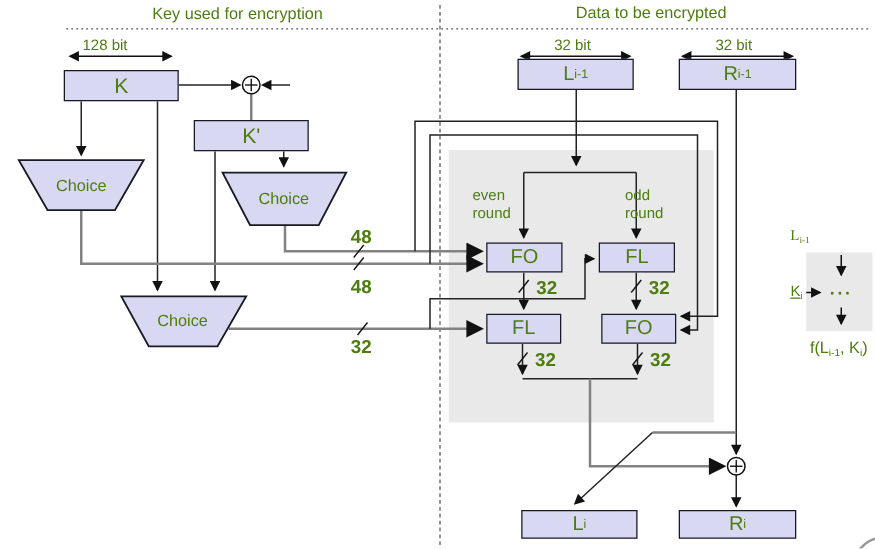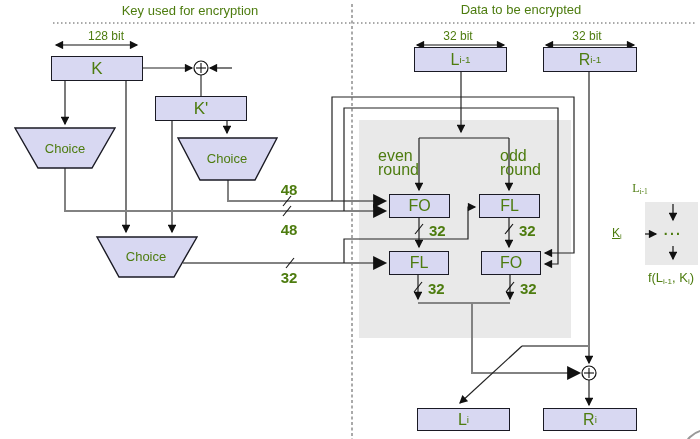--- a/index.html
+++ b/index.html
@@ -5,26 +5,26 @@
   html,body{margin:0;padding:0;background:#fff;}
   #stage{position:relative;width:700px;height:439px;background:#ffffff;overflow:hidden;
          font-family:"Liberation Sans",sans-serif;color:#4d7c0f;}
   .grayarea{position:absolute;background:#e9e9e9;}
   svg.wires{position:absolute;left:0;top:0;width:700px;height:439px;}
   .box{position:absolute;background:#d8d8f2;border:1.5px solid #1a1a24;box-sizing:border-box;
        display:flex;align-items:center;justify-content:center;font-size:17px;line-height:1;}
   .f16{font-size:16px;}
   .lbl{position:absolute;line-height:1.15;}
   .ctr{text-align:center;}
-  .rgt{text-align:left;text-decoration:underline;}
+  .rgt{text-align:right;text-decoration:underline;}
   .title{font-size:13px;}
   .bit{font-size:12px;}
   .bus{font-size:15px;font-weight:bold;}
   .choice{font-size:13px;}
-  .round{font-size:16px;line-height:14px;}
+  .round{font-size:12px;line-height:14px;}
   .leg{font-size:12px;}
   .leg13{font-size:13px;}
   .sub{font-size:0.62em;vertical-align:-0.30em;}
   .dots{font-size:14px;font-weight:bold;letter-spacing:1.5px;}
 </style>
 </head>
 <body>
 
 <div id="stage">
 
@@ -116,21 +116,21 @@
       <line x1="645" y1="234" x2="656" y2="234" marker-end="url(#arr)"></line>
       <line x1="673" y1="246" x2="673" y2="259" marker-end="url(#arr)"></line>
     </g>
 
     <circle cx="707" cy="454" r="24" fill="none" stroke="#999" stroke-width="2"></circle>
   </svg>
 
   <div class="lbl title ctr" style="left:65px;top:4px;width:250px;">Key used for encryption</div>
   <div class="lbl title ctr" style="left:396px;top:3px;width:250px;">Data to be encrypted</div>
 
-  <div class="lbl bit ctr" style="left:66px;top:30px;width:80px;">128 bit</div>
+  <div class="lbl bit ctr" style="left:44px;top:30px;width:80px;">128 bit</div>
   <div class="lbl bit ctr" style="left:420px;top:30px;width:76px;">32 bit</div>
   <div class="lbl bit ctr" style="left:549px;top:30px;width:76px;">32 bit</div>
 
   <div class="box" style="left:51px;top:56px;width:92px;height:25px;">
       <span>K</span>
     </div>
   <div class="box" style="left:155px;top:96px;width:92px;height:25px;">
       <span>K'</span>
     </div>
 

